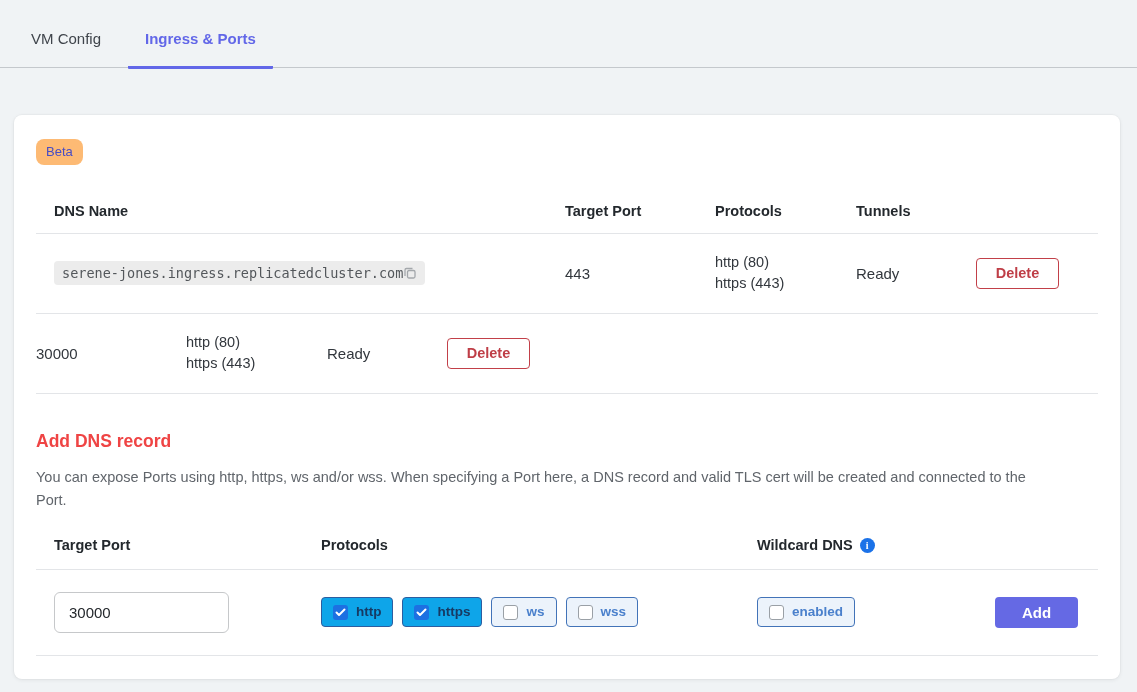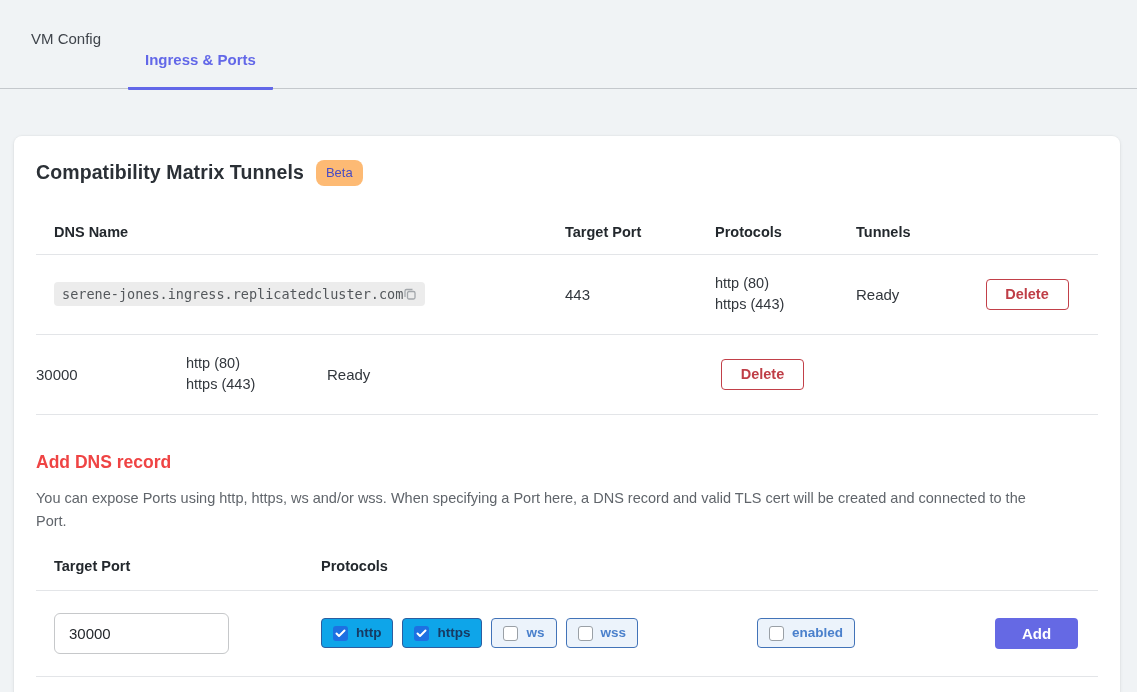--- a/index.html
+++ b/index.html
@@ -25,21 +25,20 @@
     color: #3f444b;
     cursor: pointer;
     border-bottom: 3px solid transparent;
     margin-bottom: -2px;
   }
   .tab.active {
     color: #6267e8;
     font-weight: 700;
     border-bottom-color: #6267e8;
     border-radius: 0 0 1px 1px;
-    margin-top: 21px;
   }
 
   
   .card {
     margin: 47px 17px 0 14px;
     background: #ffffff;
     border-radius: 8px;
     box-shadow: 0 1px 4px rgba(0,0,0,0.07), 0 0 0 1px rgba(0,0,0,0.02);
     padding: 24px 22px 23px;
   }
@@ -59,21 +58,21 @@
   .table { margin-top: 25px; }
   .trow { display: flex; align-items: center; }
   .thead { height: 44px; border-bottom: 1px solid #e3e5e8; align-items: center; }
   .th { font-size: 14.5px; font-weight: 700; color: #23282d; }
   .drow { height: 80px; border-bottom: 1px solid #e3e5e8; }
 
   .c-dns    { width: 529px; padding-left: 18px; }
   .c-port   { width: 150px; }
   .c-proto  { width: 141px; }
   .c-status { width: 120px; }
-  .c-action { flex: 1; display: flex; justify-content: center; padding-right: 20px; }
+  .c-action { flex: 1; display: flex; justify-content: flex-start; padding-right: 20px; }
 
   .cell { font-size: 15px; color: #32373d; }
   .proto-line { font-size: 14.5px; line-height: 21px; color: #32373d; }
 
   .dns-pill {
     display: inline-flex;
     align-items: center;
     background: #ececec;
     border-radius: 4px;
     padding: 4px 8px;
@@ -200,21 +199,20 @@
 <body>
 
 <div class="tabbar">
   <div class="tab">VM Config</div>
   <div class="tab active">Ingress &amp; Ports</div>
 </div>
 
 <div class="card">
 
   <div class="card-header">
-    <div class="card-title">Compatibility Matrix Tunnels</div>
     <span class="badge">Beta</span>
   </div>
 
   <div class="table">
     <div class="trow thead">
       <div class="c-dns th">DNS Name</div>
       <div class="c-port th">Target Port</div>
       <div class="c-proto th">Protocols</div>
       <div class="c-status th">Tunnels</div>
       <div class="c-action"></div>
@@ -255,20 +253,26 @@
       </div>
     </div>
   </div>
 
   <div class="section-title">Add DNS record</div>
   <p class="section-desc">You can expose Ports using http, https, ws and/or wss. When specifying a Port here, a DNS record and valid TLS cert will be created and connected to the Port.</p>
 
   <div class="form-head">
     <div class="f-col1 f-label">Target Port</div>
     <div class="f-col2 f-label">Protocols</div>
+    <div class="f-col3">
+      <span class="wildcard-head">
+        <span class="f-label">Wildcard DNS</span>
+        <span class="info-icon">i</span>
+      </span>
+    </div>
   </div>
 
   <div class="form-row">
     <div class="f-col1">
       <input class="port-input" type="text" value="30000" style="">
     </div>
     <div class="f-col2">
       <div class="chips">
         <label class="chip checked">
           <span class="cb on">

